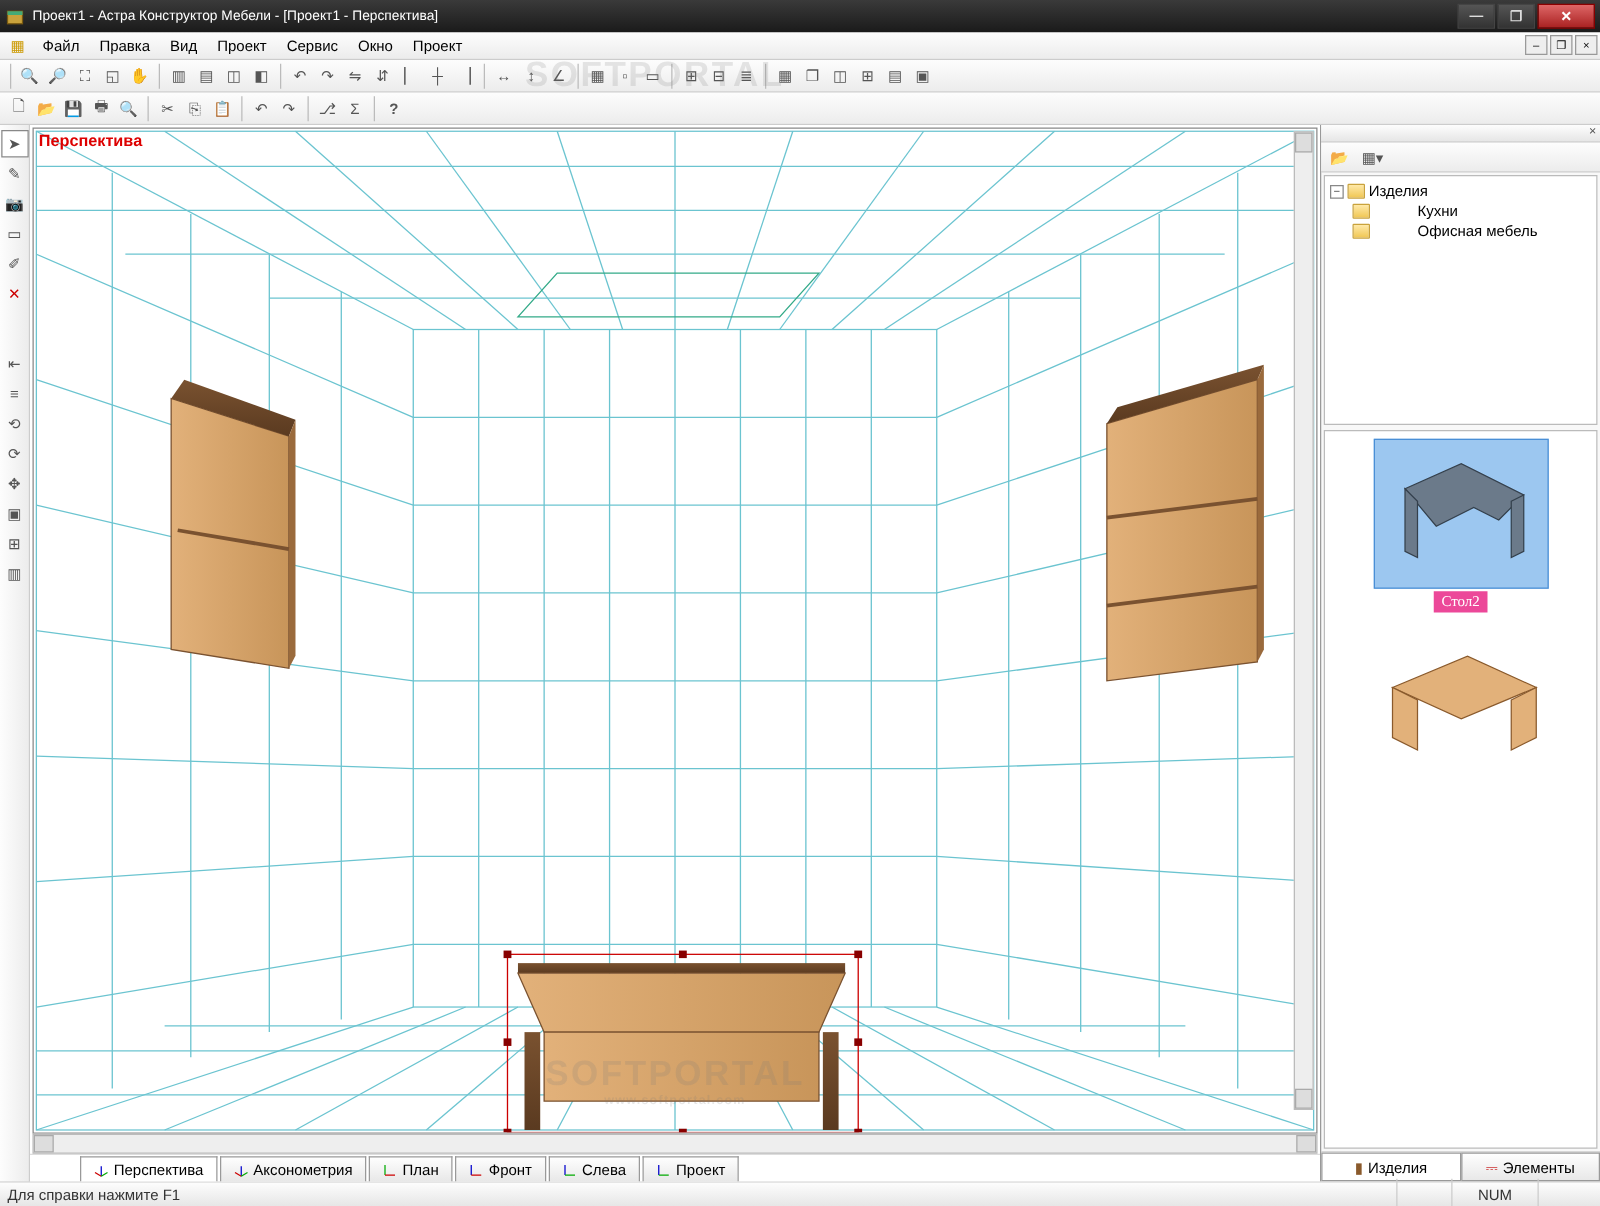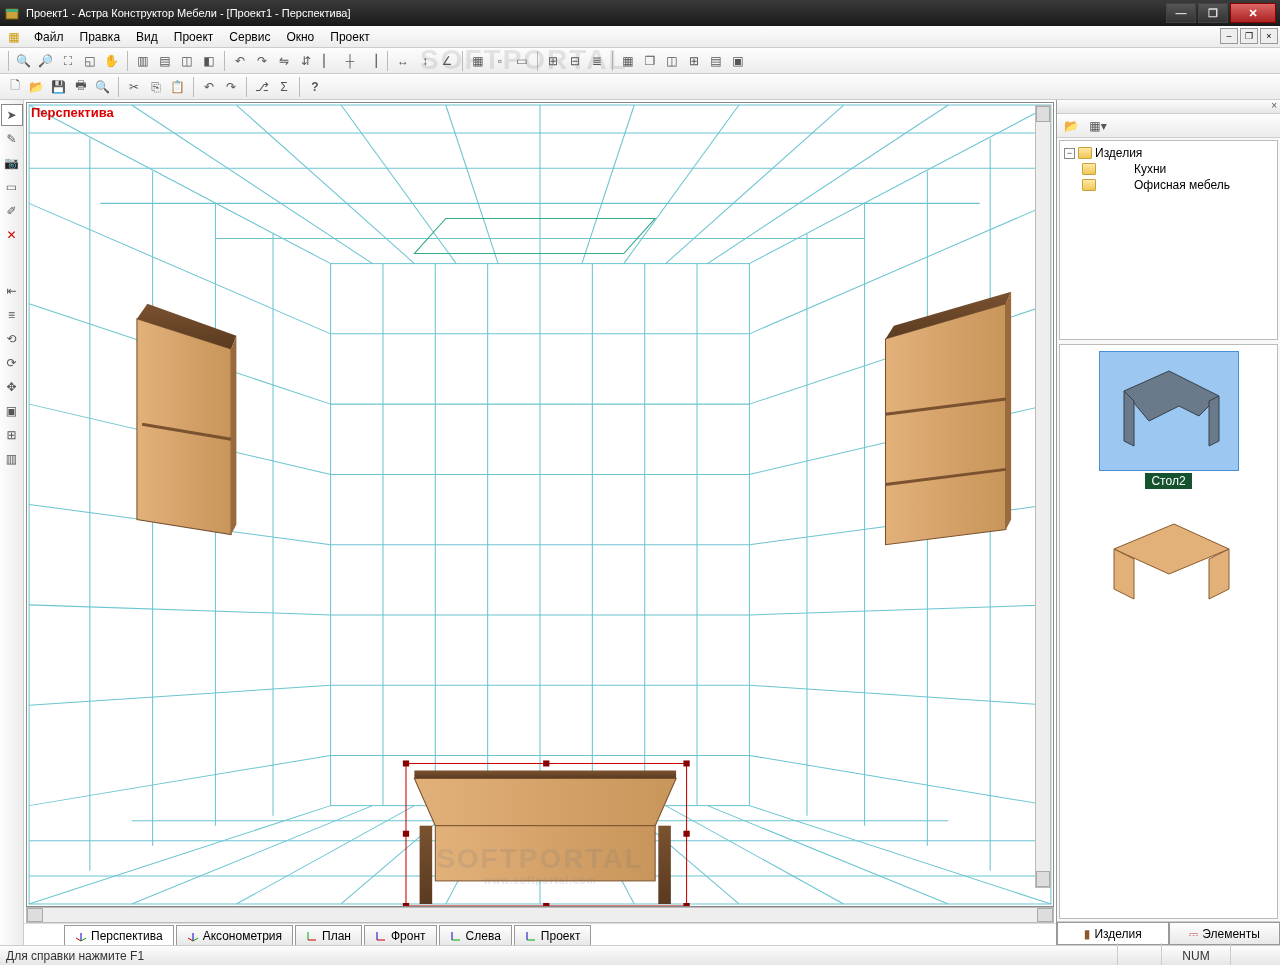--- a/index.html
+++ b/index.html
@@ -50,21 +50,21 @@
 .tree-row { display:flex; align-items:center; gap:3px; padding:1px 0; cursor:default;}
 .tree-row.indent1 { padding-left:18px;gap:38px; }
 .tree-exp { width:11px; height:11px; border:1px solid #888; display:flex; align-items:center; justify-content:center; font-size:9px; line-height:1; color:#444; background:#fff;}
 .folder-ic { width:14px; height:12px; background:linear-gradient(#ffe9a8,#f0c755); border:1px solid #c9a23c; border-radius:1px;}
 
 .catalog { flex:1; background:#fff; border:1px solid #bbb; margin:2px; overflow-y:scroll; padding:6px 4px;}
 .cat-item { display:flex; flex-direction:column; align-items:center; margin-bottom:10px; cursor:pointer;}
 .cat-thumb { width:140px; height:120px; display:flex; align-items:center; justify-content:center; border:1px solid transparent;}
 .cat-item.selected .cat-thumb { background:#9cc7f0; border-color:#4a8fd6;}
 .cat-label { margin-top:2px; padding:1px 6px; }
-.cat-item.selected .cat-label { background:#14532d; color:#fff; }
+.cat-item.selected .cat-label { background:#ec4899; color:#fff;font-family:Liberation Serif, serif; }
 
 .sp-tabs { height:24px; display:flex; border-top:1px solid #ccc;}
 .sp-tab { flex:1; display:flex; align-items:center; justify-content:center; gap:4px; border:1px solid #999; background:linear-gradient(#fefefe,#e8e8e8); cursor:pointer; font-size:12px;}
 .sp-tab.active { background:#fff;}
 
 .statusbar { height:20px; background:linear-gradient(#fdfdfd,#e6e6e6); border-top:1px solid #ccc; display:flex; align-items:center; padding:0 6px; font-size:12px; color:#333;}
 .statusbar .spacer { flex:1;}
 .status-cell { padding:13px 20px; border-left:1px solid #ccc; height:100%; display:flex; align-items:center;}
 
 .watermark { position:absolute; color:rgba(120,120,120,0.18); font-weight:bold; letter-spacing:2px; pointer-events:none; text-align:center; z-index:3;}

